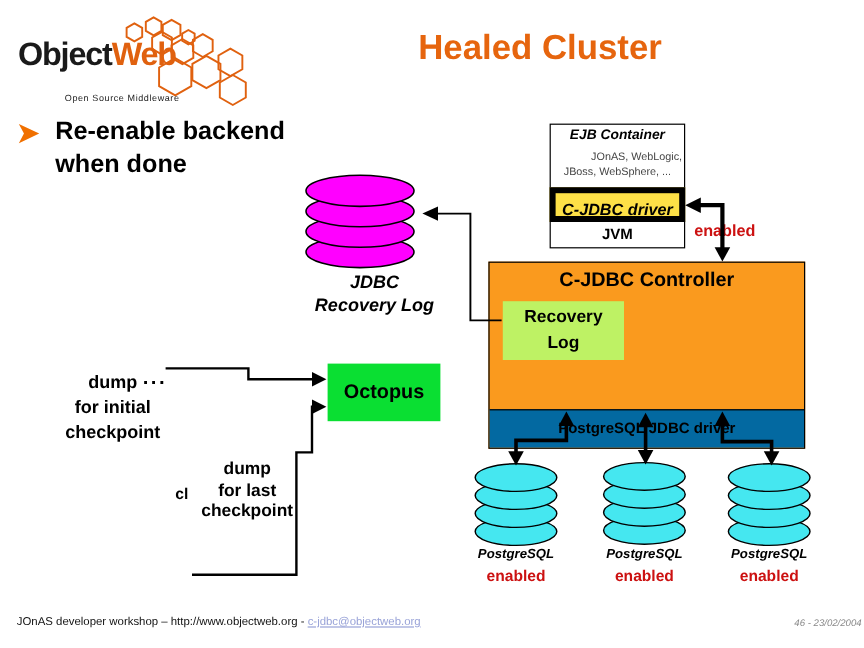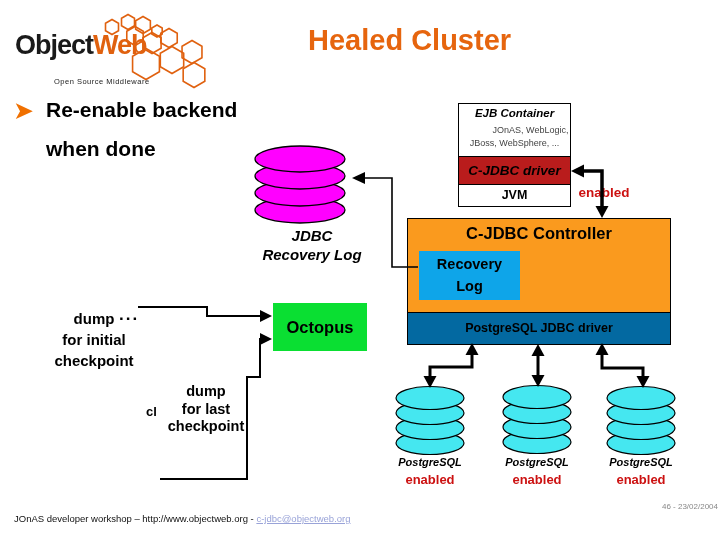--- a/index.html
+++ b/index.html
@@ -7,58 +7,58 @@
          font-family:"Liberation Sans",sans-serif;color:#000;}
   .abs{position:absolute;}
   
   .logo{left:10px;top:14px;width:215px;height:78px;}
   .brand{position:absolute;left:5px;top:16px;font-size:27px;font-weight:bold;letter-spacing:-1px;}
   .brand .ow-black{color:#1a1a1a;}
   .brand .ow-orange{color:#E0610F;}
   .tagline{position:absolute;left:44px;top:47px;font-size:7.5px;color:#222;letter-spacing:.5px;margin-top:16px;}
   .hexes{position:absolute;left:80px;top:0;overflow:visible;}
   
-  .title{left:308px;top:24px;width:284px;text-align:left;font-size:29px;font-weight:bold;color:#E6650E;}
+  .title{left:308px;top:24px;width:284px;text-align:center;font-size:29px;font-weight:bold;color:#E6650E;}
   
   .bullet-arrow{left:13px;top:96px;font-size:25px;font-weight:bold;color:#F07000;font-family:"DejaVu Sans",sans-serif;}
   .bullet-l1{left:46px;top:98px;font-size:21px;font-weight:bold;}
-  .bullet-l2{left:46px;top:125px;font-size:21px;font-weight:bold;margin-top:12px;}
+  .bullet-l2{left:46px;top:125px;font-size:21px;font-weight:bold;}
   
   .ejb{left:458px;top:103px;width:113px;height:104px;border:1px solid #000;background:#fff;box-sizing:border-box;}
   .ejb-title{position:absolute;left:0;top:3px;width:100%;text-align:center;font-size:11.5px;font-weight:bold;font-style:italic;}
   .ejb-sub1{position:absolute;left:16px;top:21px;width:100%;text-align:center;font-size:9px;color:#444;}
   .ejb-sub2{position:absolute;left:0;top:34px;width:100%;text-align:center;font-size:9px;color:#444;}
-  .ejb-driver{position:absolute;left:-1px;top:52px;width:113px;height:29px;background:#b91c1c;border:1px solid #000000;
+  .ejb-driver{position:absolute;left:-1px;top:52px;width:113px;height:29px;background:#fde047;border:5px solid #000000;
               box-sizing:border-box;text-align:center;font-size:13.5px;font-weight:bold;font-style:italic;line-height:27px;}
   .ejb-jvm{position:absolute;left:0;bottom:1px;width:100%;text-align:center;font-size:12.5px;font-weight:bold;line-height:20px;}
   .enabled-top{left:572px;top:185px;width:64px;text-align:center;font-size:13.5px;font-weight:bold;color:#CC1111;}
   
   .reclog-label{left:252px;top:226px;width:120px;text-align:center;font-size:15px;font-weight:bold;font-style:italic;line-height:19px;}
   
-  .controller{left:407px;top:218px;width:264px;height:127px;border:1.5px solid #000;box-sizing:border-box;background:#FA9A1E;}
+  .controller{left:407px;top:218px;width:264px;height:156px;border:1.5px solid #000;box-sizing:border-box;background:#FA9A1E;}
   .ctrl-title{position:absolute;left:0;top:5px;width:100%;text-align:center;font-size:16.5px;font-weight:bold;}
-  .ctrl-recbox{position:absolute;left:11px;top:32px;width:101px;height:49px;background:#0ea5e9;text-align:center;
+  .ctrl-recbox{position:absolute;left:11px;top:32px;width:101px;height:49px;background:#bef264;text-align:center;
                font-size:14.5px;font-weight:bold;line-height:22px;padding-top:2px;box-sizing:border-box;}
   .ctrl-pg{position:absolute;left:0;bottom:0;width:100%;height:32px;background:#0369a1;border-top:1.5px solid #000;
            box-sizing:border-box;text-align:center;font-size:12.5px;font-weight:bold;line-height:30px;}
   
   .octopus{left:273px;top:303px;width:94px;height:48px;background:#0ADF32;text-align:center;
            font-size:16.5px;font-weight:bold;line-height:48px;}
   
   .dump1{left:38px;top:308px;width:112px;text-align:center;font-size:15px;font-weight:bold;line-height:21px;}
   .dots{left:119px;top:305px;font-size:17px;font-weight:bold;letter-spacing:2px;}
   .dump2{left:158px;top:383px;width:96px;text-align:center;font-size:14.5px;font-weight:bold;line-height:17.5px;}
   .frag{left:146px;top:404px;font-size:13px;font-weight:bold;}
   
   .be-name{width:100px;text-align:center;font-size:11px;font-weight:bold;font-style:italic;top:456px;}
   .be-status{width:100px;text-align:center;font-size:13px;font-weight:bold;color:#CC1111;top:472px;}
   
   .footer-left{left:14px;top:513px;font-size:9.5px;color:#111;}
   .footer-left a{color:#99A3D8;text-decoration:underline;}
-  .footer-right{right:2px;top:502px;font-size:8px;color:#888;}
+  .footer-right{right:2px;top:515px;font-size:8px;color:#888;font-style:italic;}
   svg.overlay{position:absolute;left:0;top:0;pointer-events:none;}
 </style>
 </head>
 <body>
 
 <div class="slide">
 
   <div class="abs logo">
     <svg class="hexes" width="135" height="78">
       <defs>

